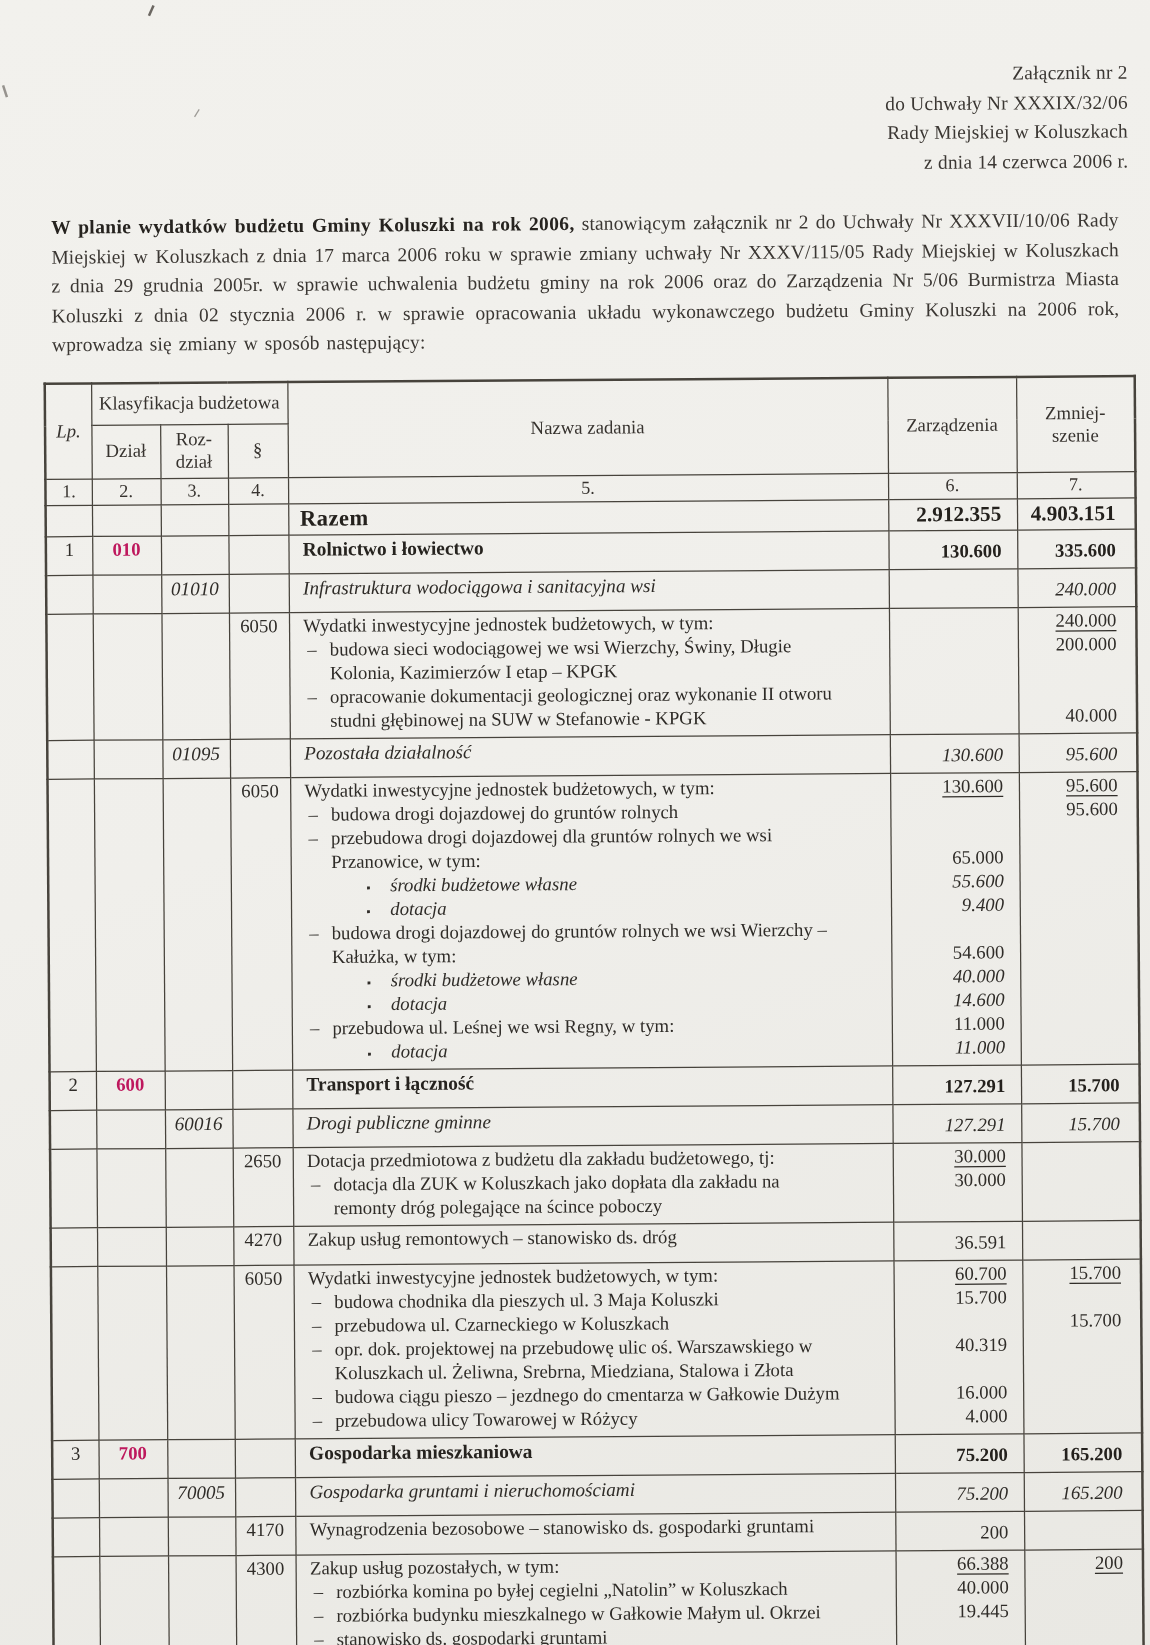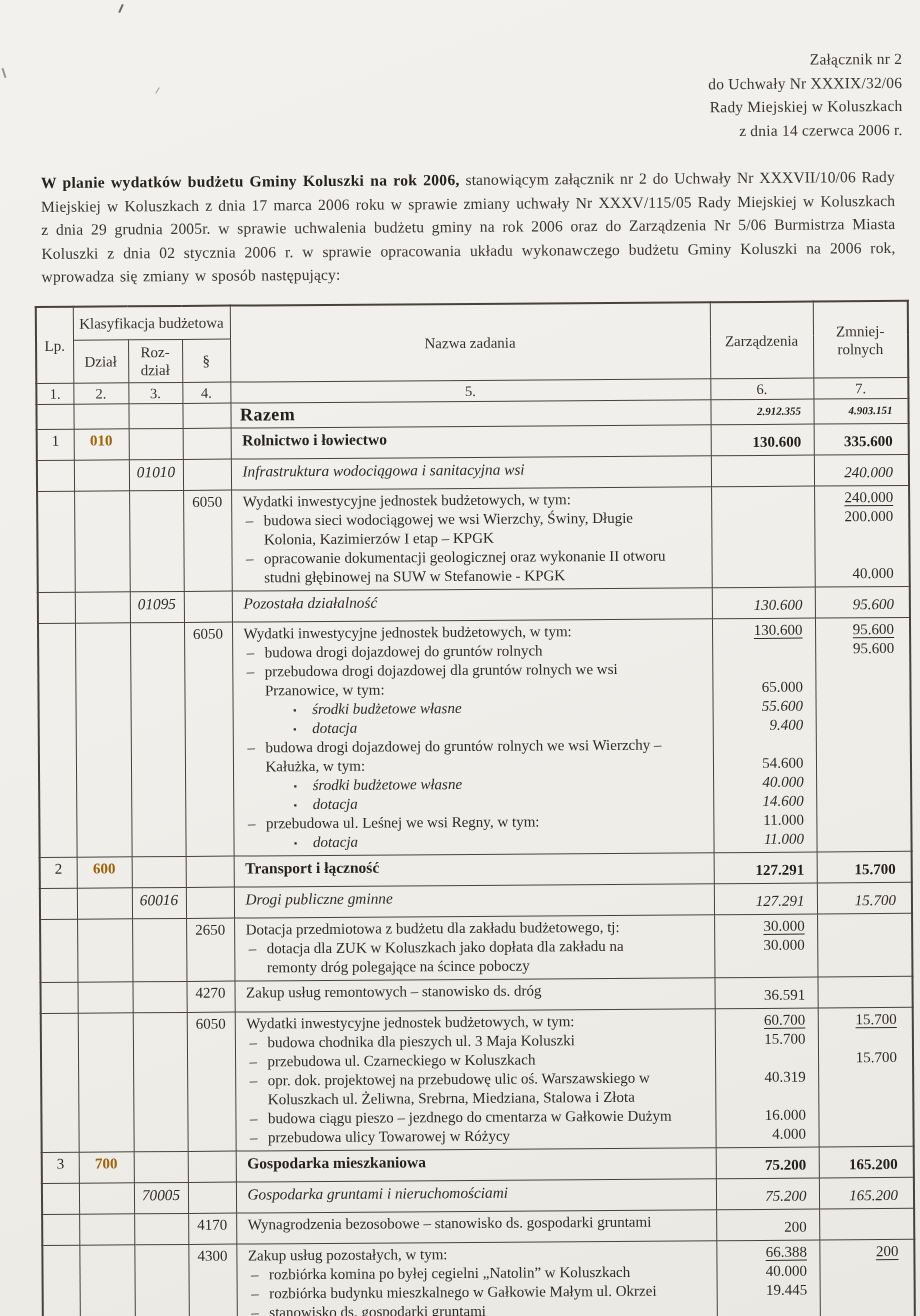--- a/index.html
+++ b/index.html
@@ -21,21 +21,21 @@
   .pen.m2{left:3px; top:68px; height:10px; transform:rotate(-18deg); opacity:.55;}
   .pen.m3{left:157px; top:87px; height:7px; border-left-width:1px; transform:rotate(32deg); opacity:.5;}
 
   .attachment{ margin:50px 18px 0 0; text-align:right; font-size:15.5px; line-height:23.5px; color:var(--ink-soft); letter-spacing:.2px;}
   .intro{ margin:24px 26px 0 40px; text-align:justify; font-size:15.6px; line-height:23.6px; color:var(--ink-soft); word-spacing:1.5px; letter-spacing:.1px;}
   .intro b{color:#26231f; letter-spacing:.3px;}
 
   table.budget{ margin:17px 0 0 33px; width:872px; border-collapse:collapse; border:2px solid var(--line); table-layout:fixed;}
   .budget th,.budget td{ border:1px solid var(--line); font-weight:400; color:var(--ink); }
   .budget thead th{ font-size:15px; line-height:18px; text-align:center; vertical-align:middle; padding:3px 2px; color:#37332f;}
-  th.h-lp{vertical-align:top; padding-top:6px;}
+  th.h-lp{vertical-align:top; padding-top:6px;font-style:italic;}
   tr.h-nums th{ font-size:14.5px; height:21px; padding:1px 2px;}
   tr.h-top th{height:34px;} tr.h-sub th{height:36px;}
 
   .c-lp,.c-dzial,.c-roz,.c-par{ text-align:center; vertical-align:top; padding-top:3px; font-size:15px;}
   .c-name{ vertical-align:top; padding:2px 4px 3px 7px;}
   .c-zw,.c-zm{ vertical-align:top; padding:2px 0 3px 0;}
 
   .ln{ line-height:19px; min-height:19px; white-space:nowrap; overflow:hidden; font-size:15px;}
   .t-ind0{padding-left:4px;}
   .t-ind1{padding-left:25px; position:relative;}
@@ -44,23 +44,23 @@
   .t-ind3{padding-left:72px; position:relative; font-style:italic;}
   .t-ind3 .mk{position:absolute; left:53px; top:1px; font-size:9px; font-style:normal;}
 
   .amt{ text-align:right; padding-right:12px;}
   .c-zm .amt{ padding-right:15px;}
   .amt-u{ text-decoration:underline; text-underline-offset:3px;}
   .amt-i{ font-style:italic;}
   .amt-b{ font-weight:700; color:#24211d;}
 
   tr.r-razem .c-name .ln{ font-weight:700; font-size:18px; letter-spacing:.4px; color:#24211d; padding-left:2px;}
-  tr.r-razem .amt{ font-size:11px;font-style:italic;}
+  tr.r-razem .amt{ font-size:17px;}
   tr.r-section .c-name .ln{ font-weight:700; font-size:15.5px; color:#26231f;}
-  tr.r-section .c-dzial{ font-weight:700; color:#a16207;}
+  tr.r-section .c-dzial{ font-weight:700; color:#be185d;}
   tr.r-chapter .c-name .ln, tr.r-chapter .c-roz{ font-style:italic; font-size:15.3px;}
   tr.r-low .amt{ margin-top:6px;}
   tr.r-razem td{height:25px;} tr.r-section td,tr.r-chapter td{height:27px;}
   tr.r-low.r-par td{height:30px;}
 </style>
 </head>
 <body>
 
 <div class="pen m1"></div>
 <div class="pen m2"></div>
@@ -86,21 +86,21 @@
       <col style="width:480px">
         <col style="width:103px">
         <col style="width:95px">
     </colgroup>
     <thead>
       <tr class="h-top">
         <th class="h-lp" rowspan="2">Lp.</th>
         <th colspan="3">Klasyfikacja budżetowa</th>
         <th rowspan="2">Nazwa zadania</th>
         <th rowspan="2">Zarządzenia</th>
-        <th rowspan="2"><span>Zmniej-</span><br><span>rolnych</span></th>
+        <th rowspan="2"><span>Zmniej-</span><br><span>szenie</span></th>
       </tr>
       <tr class="h-sub">
         <th>Dział</th>
         <th><span>Roz-</span><br><span>dział</span></th>
         <th>§</th>
       </tr>
       <tr class="h-nums">
         <th>1.</th>
         <th>2.</th>
         <th>3.</th>

